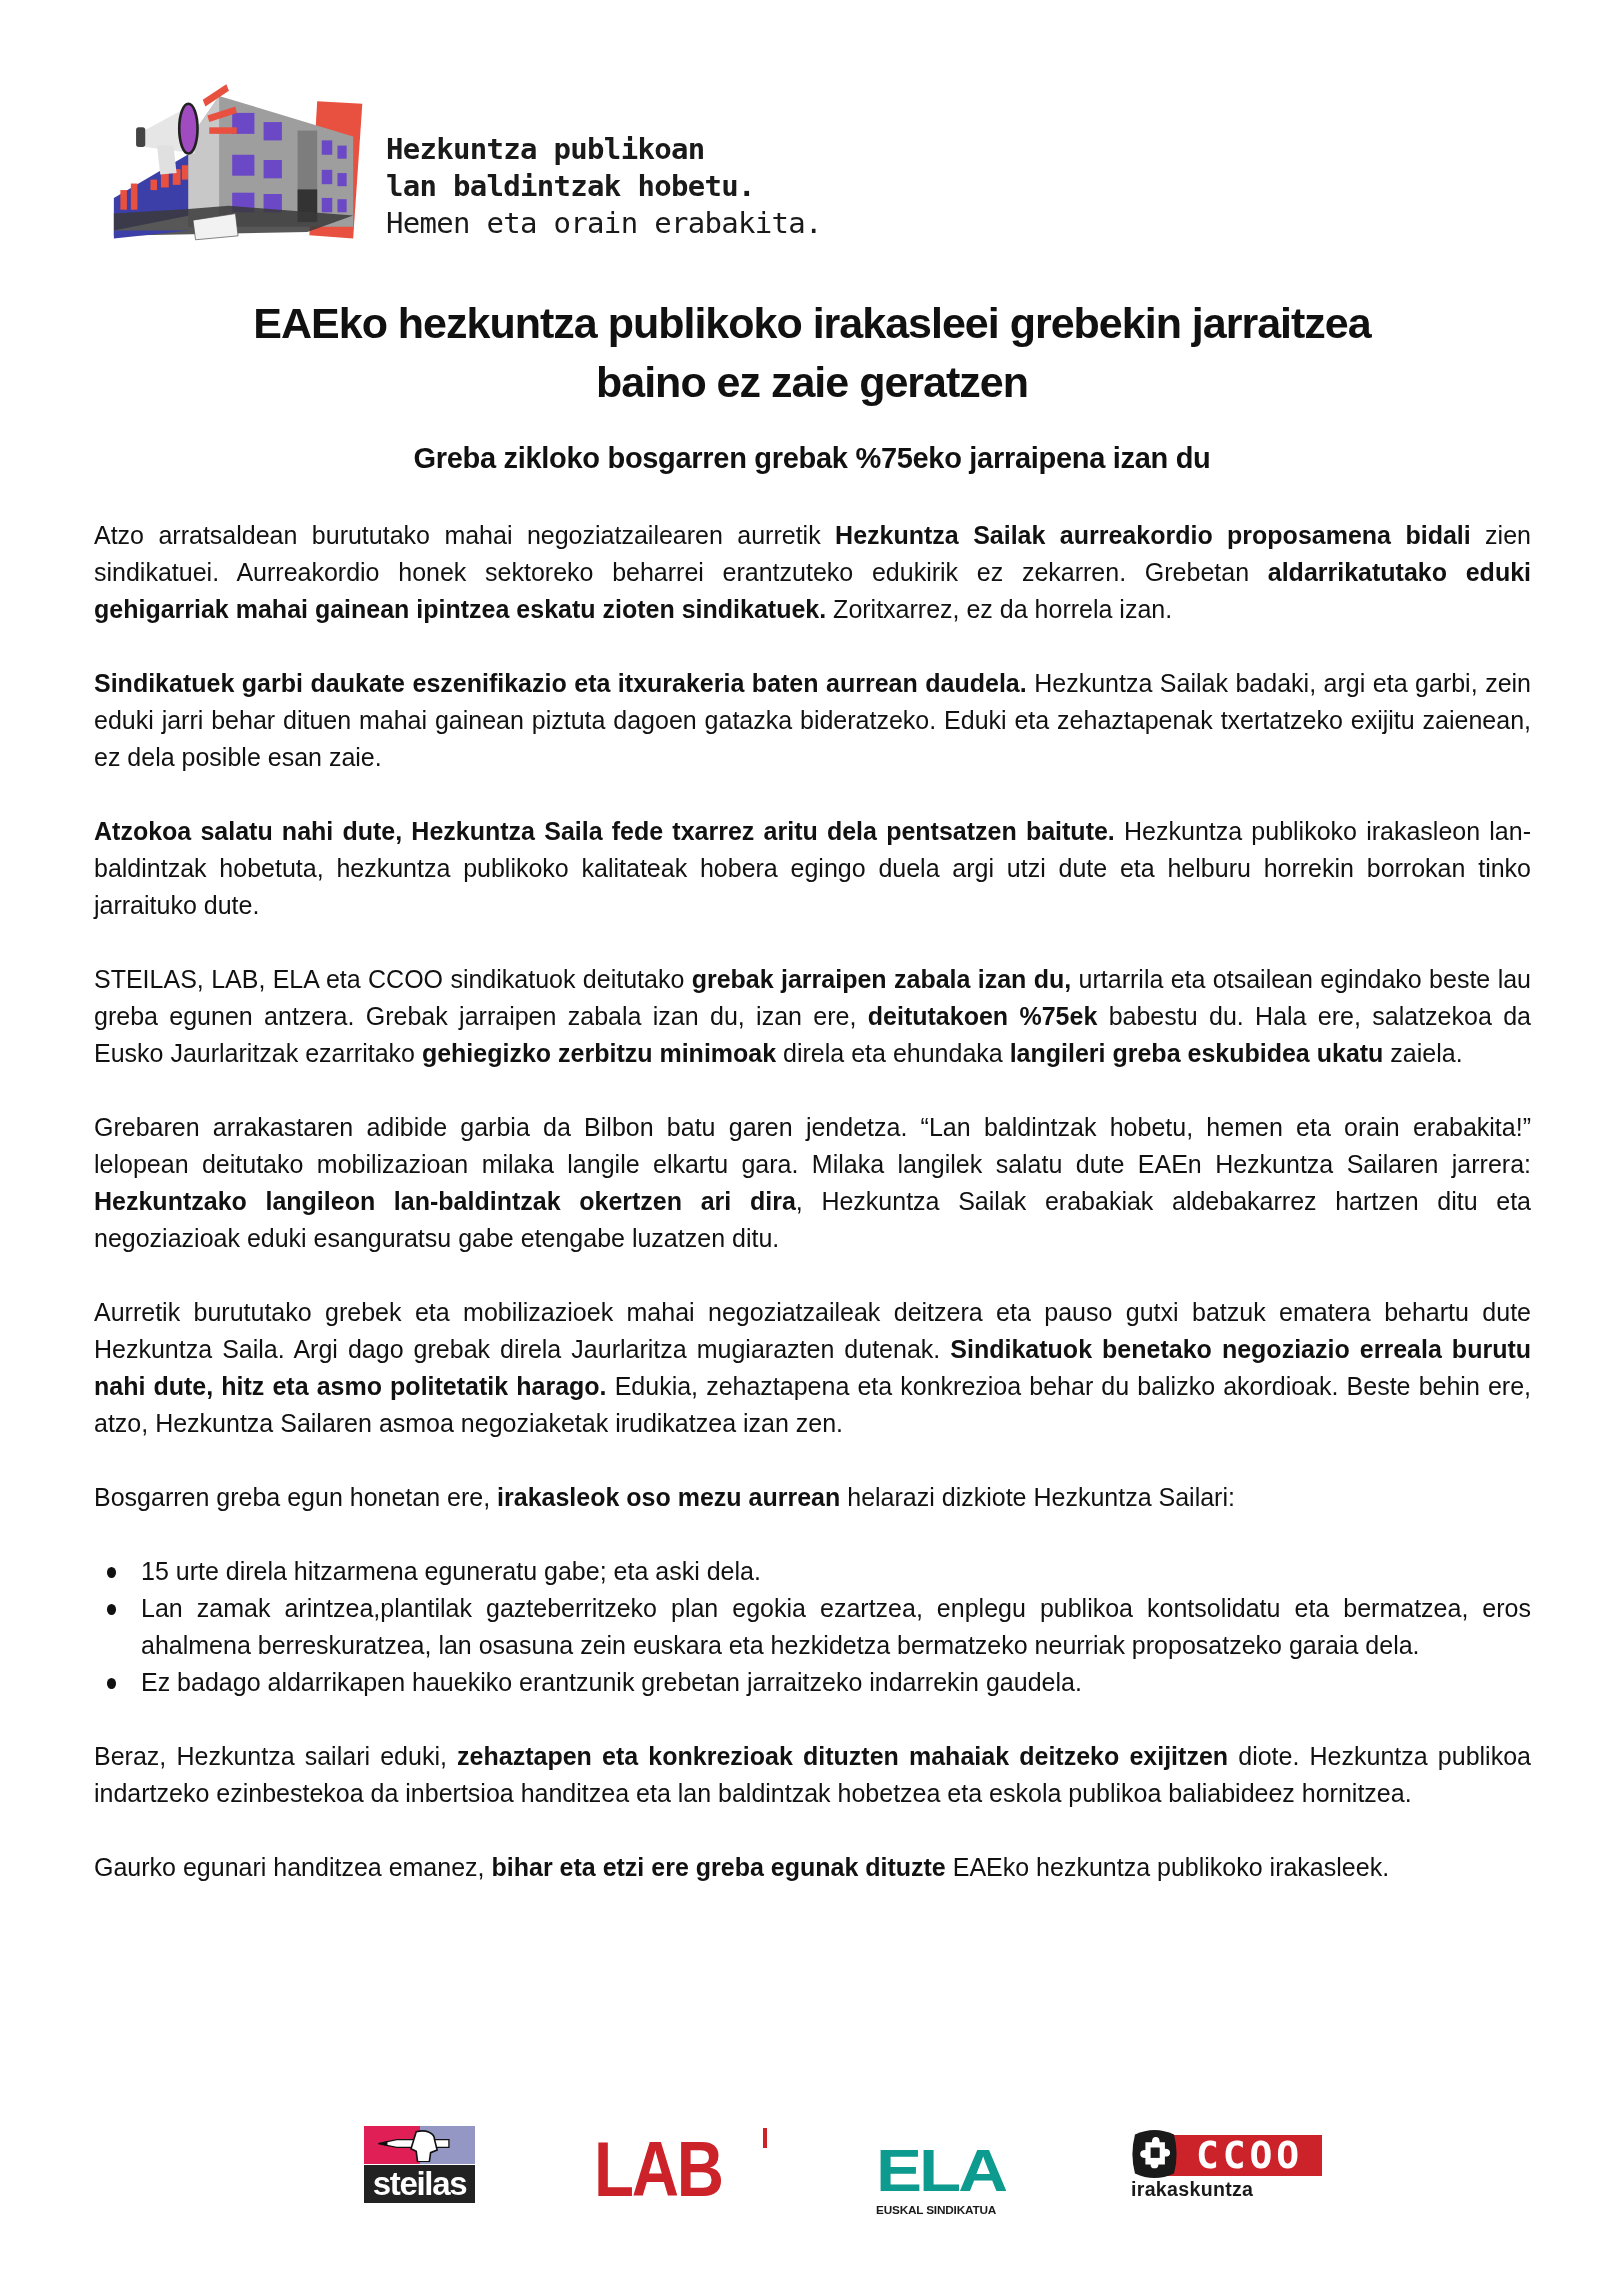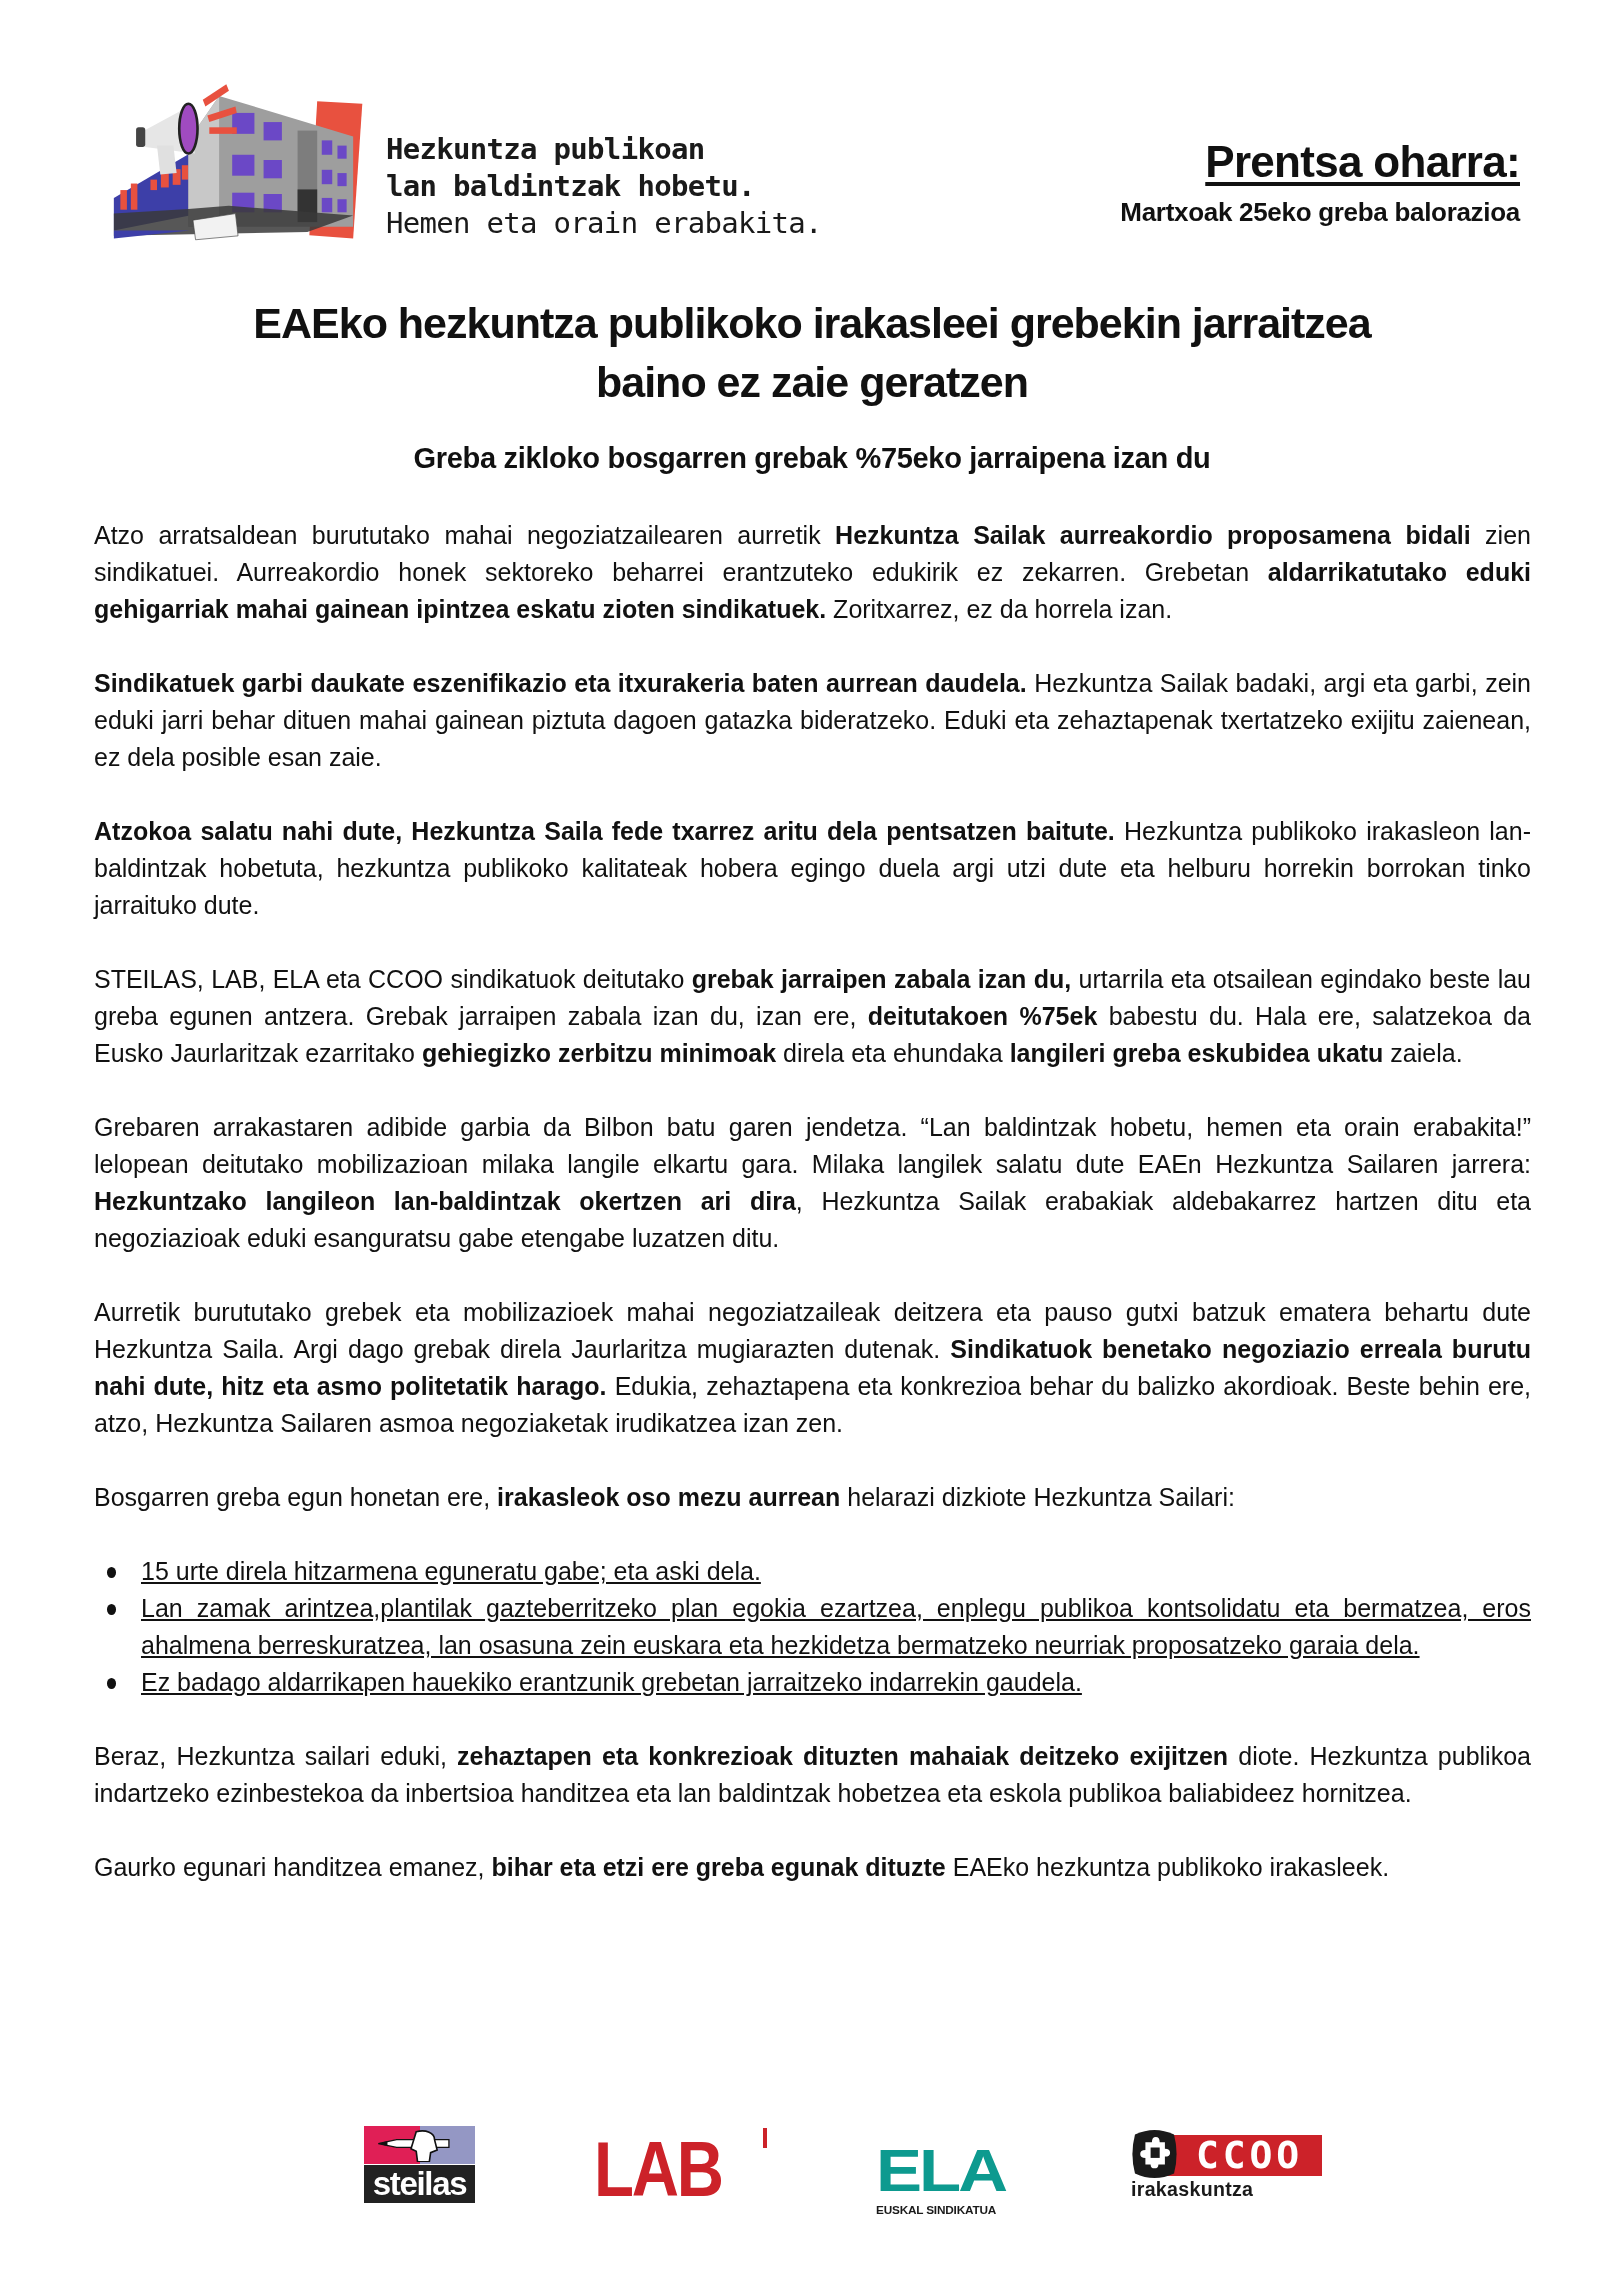--- a/index.html
+++ b/index.html
@@ -19,21 +19,21 @@
   .press-subtitle { font-family: "Liberation Sans", sans-serif; font-weight: bold; font-size: 26px; line-height: 35px; margin-top: 6.5px; letter-spacing: -0.3px; }
 
   
   .main-title { position: absolute; left: 131px; width: 1362px; top: 294px; text-align: center; font-weight: bold; font-size: 43px; line-height: 59px; letter-spacing: -1px; }
   .sub-title { position: absolute; left: 131px; width: 1362px; top: 439px; text-align: center; font-weight: bold; font-size: 29px; line-height: 39px; letter-spacing: -0.3px; }
 
   
   .body-text { position: absolute; left: 94px; width: 1437px; top: 517px; font-family: "Liberation Sans", sans-serif; font-size: 25px; line-height: 37px; text-align: justify; color: #111; }
   .body-text p { margin: 0 0 37px 0; }
   .body-text b { font-weight: bold; }
-  .body-text ul { list-style: none; margin: 0 0 37px 0; padding: 0; text-decoration: underline; }
+  .body-text ul { list-style: none; margin: 0 0 37px 0; padding: 0; }
   .body-text li { position: relative; padding-left: 47px; }
   .body-text li .bullet { position: absolute; left: 13px; top: 14.4px; width: 9.2px; height: 10.5px; border-radius: 50%; background: #111; }
 
   
   .footer-logos { position: absolute; left: 0; top: 2119px; width: 1623px; height: 92px; }
   .logo { position: absolute; }
 
   .steilas { left: 364px; top: 6.5px; width: 116px; height: 77px; }
   .steilas .top { position: absolute; left: 0; top: 0; width: 111px; height: 38px; display: flex; }
   .steilas .top .l { width: 50%; background: #e01f56; }
@@ -106,24 +106,20 @@
         <rect x="150" y="80" width="42" height="10"></rect>
       </g>
     </svg>
     <div class="campaign-text">
       <div class="line1">Hezkuntza publikoan</div>
       <div class="line2">lan baldintzak hobetu.</div>
       <div class="line3">Hemen eta orain erabakita.</div>
     </div>
   </div>
 
-  <div class="press-block">
-    <div class="press-title">Prentsa oharra:</div>
-    <div class="press-subtitle">Martxoak 25eko greba balorazioa</div>
-  </div>
 </div>
 
 <h1 class="main-title">
   <span>EAEko hezkuntza publikoko irakasleei grebekin jarraitzea</span><br>
   <span>baino ez zaie geratzen</span>
 </h1>
 <h2 class="sub-title">Greba zikloko bosgarren grebak %75eko jarraipena izan du</h2>
 
 <div class="body-text">
   <div id="paras">

